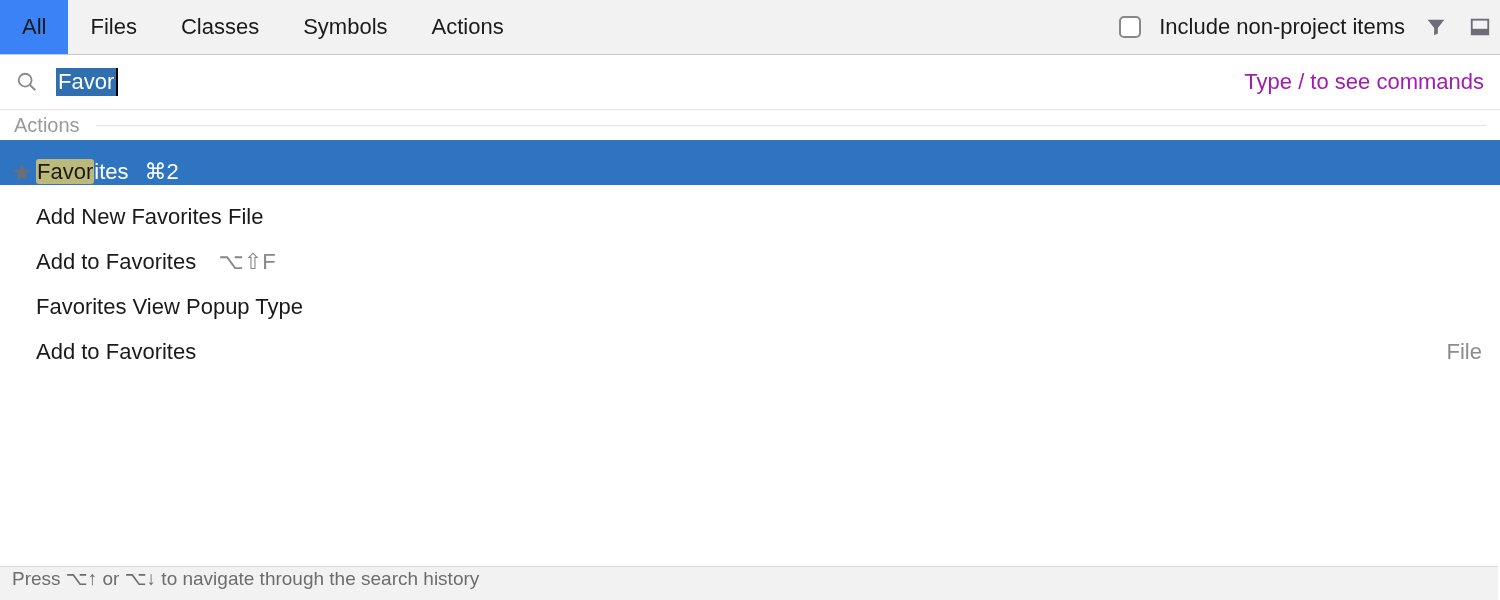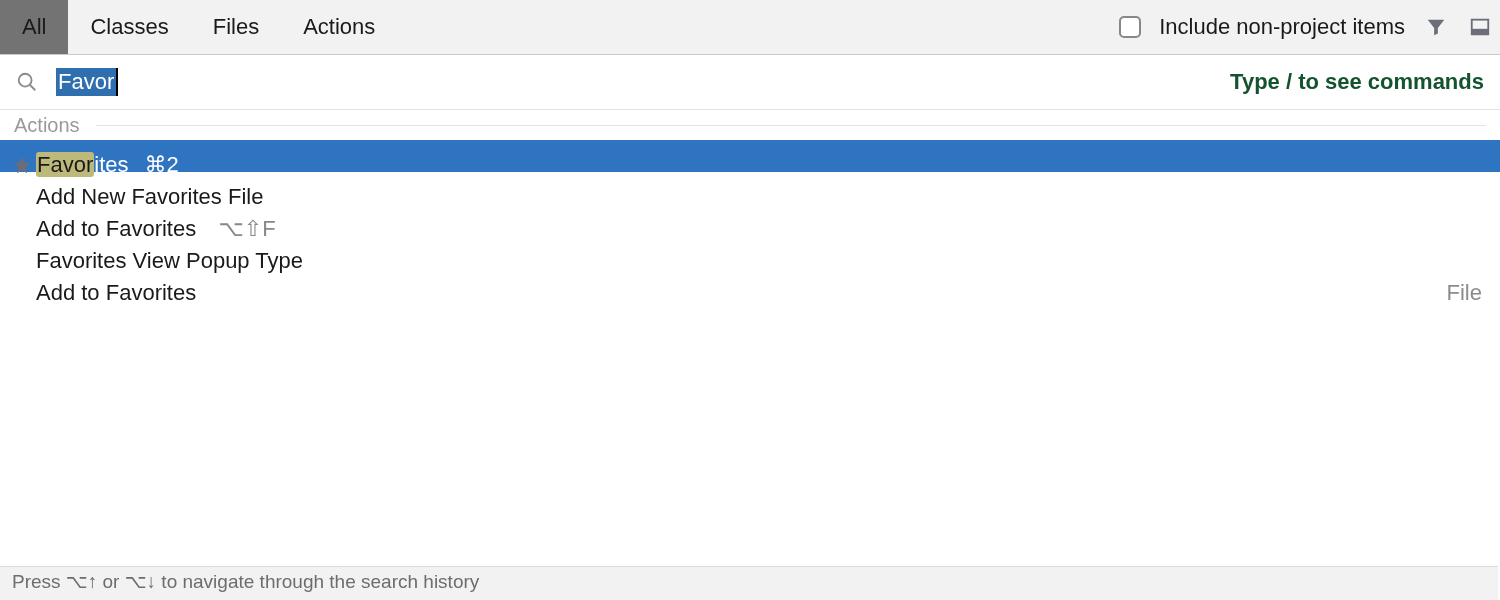--- a/index.html
+++ b/index.html
@@ -1,52 +1,53 @@
 <!DOCTYPE html>
 <html><head>
 <meta charset="utf-8">
 <style>
   * { box-sizing: border-box; margin: 0; padding: 0; }
   html, body { width: 1500px; height: 600px; font-family: -apple-system, "Helvetica Neue", Arial, sans-serif; font-size: 22px; color: #1a1a1a; background: #fff; overflow: hidden; }
   .top-tabs { display: flex; align-items: center; height: 55px; background: #f2f2f2; border-bottom: 1px solid #c9c9c9; }
   .tab { padding: 0 22px; height: 100%; display: flex; align-items: center; color: #1a1a1a; cursor: default; }
-  .tab.active { background: #737373; }
+  .tab.active { background: #3b82f6; }
   .top-right { margin-left: auto; display: flex; align-items: center; gap: 18px; padding-right: 7px; height: 100%; }
   .checkbox { width: 22px; height: 22px; border: 2px solid #888; border-radius: 5px; background: #fff; }
   .include-label { color: #1a1a1a; }
   .icon-btn { width: 26px; height: 26px; display: flex; align-items: center; justify-content: center; color: #666; }
   .search-row { display: flex; align-items: center; height: 55px; padding: 0 16px; border-bottom: 1px solid #e3e3e3; background: #fff; }
   .search-icon { color: #8a8a8a; margin-right: 18px; }
   .search-input-wrap { display: flex; align-items: center; flex: 1; }
   .search-text { background: #2f6fb0; color: #fff; padding: 1px 2px; white-space: pre; }
   .caret { display: inline-block; width: 2px; height: 28px; background: #000; vertical-align: middle; }
-  .hint { color: #14532d; margin-left: auto; font-weight: bold; }
+  .hint { color: #a21caf; margin-left: auto; }
   .section-header { display: flex; align-items: center; height: 30px; padding: 0 14px; color: #9a9a9a; font-size: 20px; }
   .section-header .line { flex: 1; height: 1px; background: #e3e3e3; margin-left: 16px; }
   .results { }
-  .result-row { display: flex; align-items: center; height: 32px; padding: 18px 0 0 8px; }
+  .result-row { display: flex; align-items: center; height: 45px; padding: 18px 0 0 8px; }
   .result-row.selected { background: #2f74c0; color: #fff; }
   .result-icon { width: 28px; display: flex; justify-content: center; color: #6b6e78; }
   .result-row.selected .result-icon { color: #6b6e78; }
   .result-label { white-space: pre; }
   .hl { background: #e3e09a; color: #1a1a1a; border-radius: 3px; padding: 0 1px; }
   .result-row.selected .hl { background: #bdb97a; color: #1a1a1a; }
   .shortcut { margin-left: 10px; color: #888; white-space: pre; }
   .result-row.selected .shortcut { color: #fff; }
   .result-right { margin-left: auto; padding-right: 18px; color: #8c8c8c; text-align: center; }
-  .footer { position: absolute; bottom: 0; left: 0; right: 2px; height: 34px; background: #f2f2f2; border-top: 1px solid #dcdcdc; display: flex; align-items: flex-end; padding: 7px 12px; color: #6d6d6d; font-size: 19px; }
+  .footer { position: absolute; bottom: 0; left: 0; right: 2px; height: 34px; background: #f2f2f2; border-top: 1px solid #dcdcdc; display: flex; align-items: flex-start; padding: 0 12px; color: #6d6d6d; font-size: 19px; }
   svg { display: block; }
 </style>
 </head>
 <body>
 
 <div class="top-tabs">
   <div class="tab active">All</div>
+  <div class="tab">Files</div>
   <div class="tab">Classes</div>
-  <div class="tab">Files</div>
+  <div class="tab">Symbols</div>
   <div class="tab">Actions</div>
   <div class="top-right">
     <div class="checkbox"></div>
     <div class="include-label">Include non-project items</div>
     <div class="icon-btn">
       <svg width="22" height="22" viewBox="0 0 24 24">
           <path fill="#6b6e78" d="M3 4h18l-7 9v6l-4 2v-8L3 4z"></path>
         </svg>
     </div>
     <div class="icon-btn">

